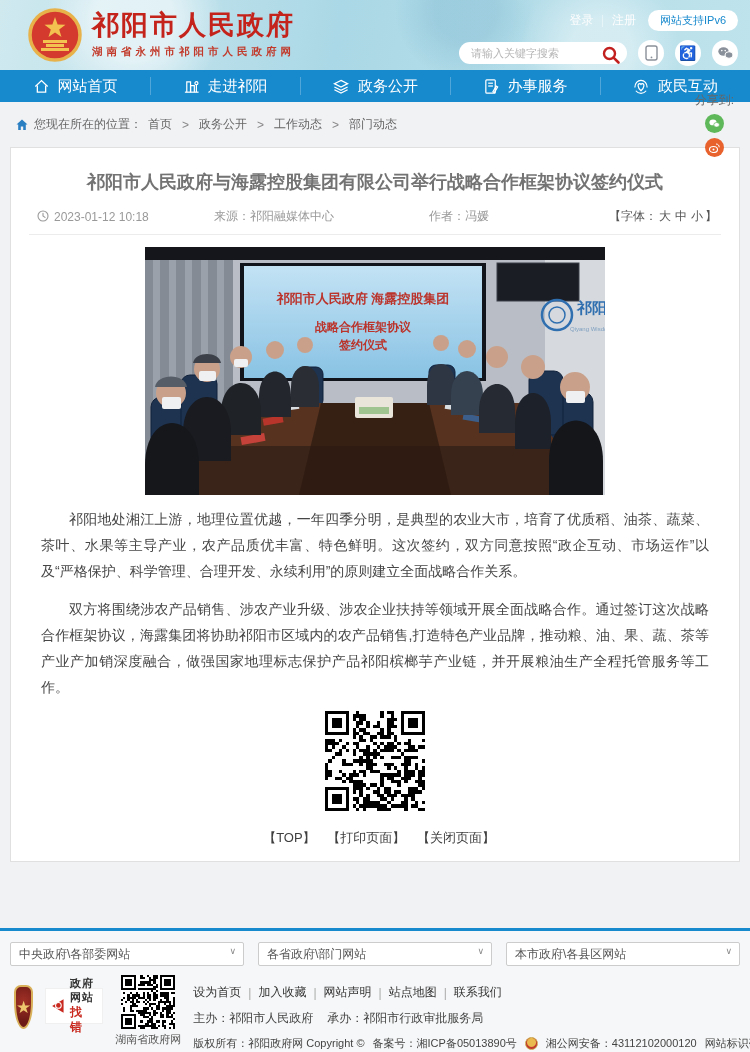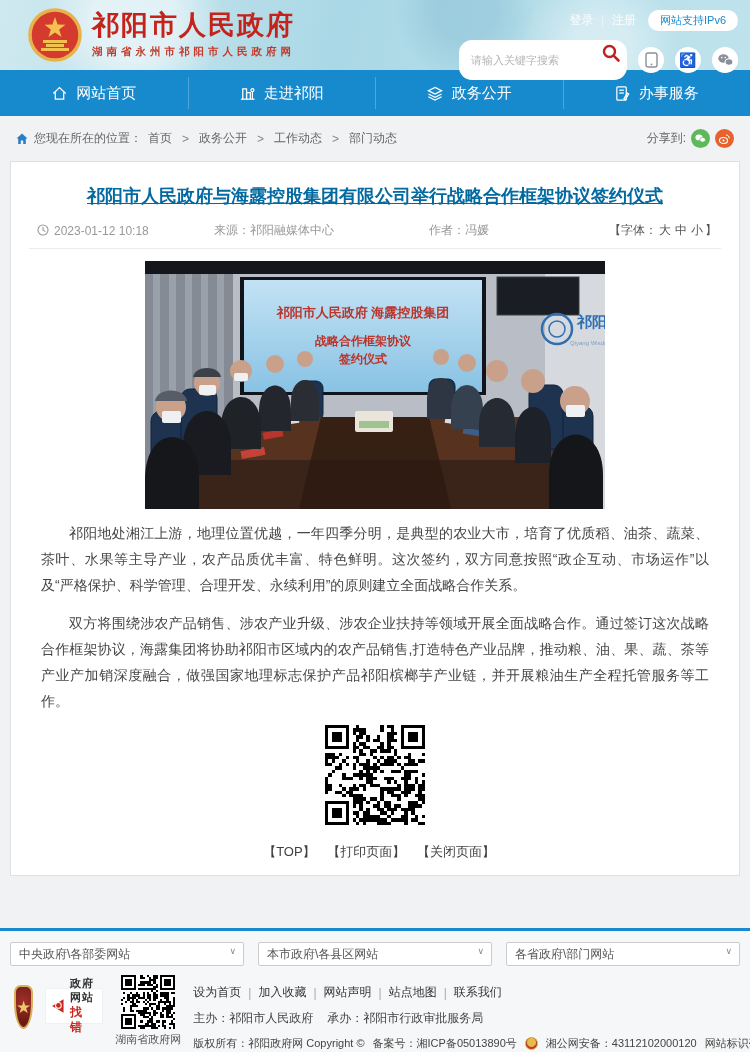--- a/index.html
+++ b/index.html
@@ -19,45 +19,45 @@
   .site-title { font-size:27px; font-weight:bold; color:#c4231b; letter-spacing:2px; line-height:1.1; }
   .site-subtitle { font-size:10.5px; color:#c23a2b; letter-spacing:4px; margin-top:4px; font-weight:bold; }
 
   .header-right { position:absolute; right:12px; top:10px; display:flex; flex-direction:column; align-items:flex-end; gap:9px; }
   .auth-row { display:flex; align-items:center; gap:12px; }
   .auth-links { display:flex; align-items:center; gap:8px; font-size:12px; color:#fdfdfd;font-family:Liberation Serif, serif; }
   .auth-links a { color:#fdfdfd; text-decoration:none; }
   .auth-divider { color:rgba(255,255,255,.7); }
   .ipv6-pill { background:#fff; color:#1789cd; font-size:11px; padding:3px 12px; border-radius:12px; cursor:pointer; }
   .tool-row { display:flex; align-items:center; gap:11px; }
-  .search-box { position:relative; width:168px; height:40px; background:#fff; border-radius:13px; }
+  .search-box { position:relative; width:168px; height:22px; background:#fff; border-radius:13px; }
   .search-box input { width:100%; height:100%; border:none; outline:none; background:transparent; border-radius:13px; padding:0 32px 0 12px; font-size:11px; color:#555; font-family:inherit; }
   .search-box input::placeholder { color:#b5b5b5; }
   .search-btn { position:absolute; right:6px; top:3px; width:20px; height:20px; border:none; background:transparent; cursor:pointer; padding:0; }
   .circle-btn { width:26px; height:26px; border-radius:50%; background:#fff; display:flex; align-items:center; justify-content:center; color:#8a9099; font-size:14px; cursor:pointer; }
 
   
-  .nav { display:flex; height:46px; background:#1789cd; }
+  .nav { display:flex; height:32px; background:#1789cd; }
   .nav-item { flex:1; display:flex; align-items:center; justify-content:center; gap:8px; color:#fff; font-size:15px; text-decoration:none; position:relative; cursor:pointer; }
   .nav-item + .nav-item::before { content:""; position:absolute; left:0; top:7px; bottom:7px; width:1px; background:rgba(255,255,255,.25); }
   .nav-icon { display:flex; }
 
   
   .crumb-row { height:45px; display:flex; align-items:center; justify-content:space-between; padding:0 16px; }
   .crumb-left { display:flex; align-items:center; gap:6px; font-size:12px; color:#666; }
   .crumb-left a { color:#666; text-decoration:none; }
   .crumb-sep { margin:0 4px; color:#888; }
-  .share-group { display:flex; align-items:center; gap:5px; font-size:12px; color:#666; }
+  .share-group { display:flex; align-items:center; gap:5px; font-size:12px; color:#666;flex-direction:column; }
   .share-circle { width:19px; height:19px; border-radius:50%; display:flex; align-items:center; justify-content:center; cursor:pointer; }
   .share-wechat { background:#5fb85a; }
   .share-weibo { background:#e8622d; }
 
   
   .content-box { margin:0 10px; background:#fff; border:1px solid #e0e0e0; padding:22px 0 14px; }
-  .article-title { text-align:center; color:#0369a1; font-size:18px; font-weight:bold; padding:0 16px; line-height:1.35;text-decoration:underline; }
+  .article-title { text-align:center; color:#737373; font-size:18px; font-weight:bold; padding:0 16px; line-height:1.35; }
   .meta-row { display:flex; align-items:center; margin:14px 18px 0; padding:0 0 9px; border-bottom:1px solid #ececec; font-size:12px; color:#999; }
   .meta-date { display:flex; align-items:flex-start; gap:5px; width:185px; padding-left:8px; }
   .meta-source { width:215px; }
   .meta-author { flex:1; }
   .meta-font { color:#555; padding-right:4px; white-space:nowrap; }
   .meta-font a { color:#555; text-decoration:none; margin:0 2px; cursor:pointer; }
 
   .article-p { margin:12px 30px 0; font-size:14px; line-height:1.85; color:#464646; text-indent:2em; text-align:justify; }
   .photo-wrap { width:460px; margin:12px auto 0; display:block; font-size:0; }
 
@@ -188,20 +188,30 @@
     <a class="nav-item">
       <span class="nav-icon">
         <svg width="17" height="17" viewBox="0 0 18 18" fill="none" stroke="#fff" stroke-width="1.3">
             <rect x="3" y="2" width="10" height="14" rx="1"></rect>
             <line x1="5.5" y1="5.5" x2="10.5" y2="5.5"></line>
             <line x1="5.5" y1="8.5" x2="10.5" y2="8.5"></line>
             <path d="M12 15.5 L15.5 9.5 L14 8.6 L10.5 14.6 Z"></path>
           </svg>
       </span>
       <span>办事服务</span>
+    </a>
+    <a class="nav-item">
+      <span class="nav-icon">
+        <svg width="18" height="17" viewBox="0 0 18 18" fill="none" stroke="#fff" stroke-width="1.3">
+            <path d="M9 13.5 C5 10.2 5.4 6 7.4 6 C8.4 6 9 6.8 9 6.8 C9 6.8 9.6 6 10.6 6 C12.6 6 13 10.2 9 13.5 Z"></path>
+            <path d="M2.5 10 C2.5 5.5 5.3 2.5 9 2.5 C12.7 2.5 15.5 5.5 15.5 10"></path>
+            <path d="M3.5 13.5 C4.8 15.2 6.7 16.2 9 16.2 C11.3 16.2 13.2 15.2 14.5 13.5"></path>
+          </svg>
+      </span>
+      <span>政民互动</span>
     </a>
   </div>
 
   <div class="crumb-row">
     <div class="crumb-left">
       <svg width="12" height="12" viewBox="0 0 12 12">
           <path d="M6 0.5 L11.5 5.5 H9.8 V11 H7.2 V7.5 H4.8 V11 H2.2 V5.5 H0.5 Z" fill="#2a7ec2"></path>
         </svg>
       <span>您现在所在的位置：</span>
       <a href="#">首页</a>
@@ -675,24 +685,24 @@
       <a>【关闭页面】</a>
     </div>
   </div>
 
   <div class="footer">
     <div class="footer-selects">
       <span class="select-wrap">
         <select><option>中央政府\各部委网站</option></select>
       </span>
       <span class="select-wrap">
+        <select><option>各省政府\部门网站</option></select>
+      </span>
+      <span class="select-wrap">
         <select><option>本市政府\各县区网站</option></select>
-      </span>
-      <span class="select-wrap">
-        <select><option>各省政府\部门网站</option></select>
       </span>
     </div>
 
     <div class="footer-info">
       <div class="badge-shield">
           <span>★</span>
         </div>
       <div class="finderr-box">
         <svg width="24" height="26" viewBox="0 0 24 26">
           <path d="M22 1 L2 13 L22 25 Z" fill="#c8281e"></path>

